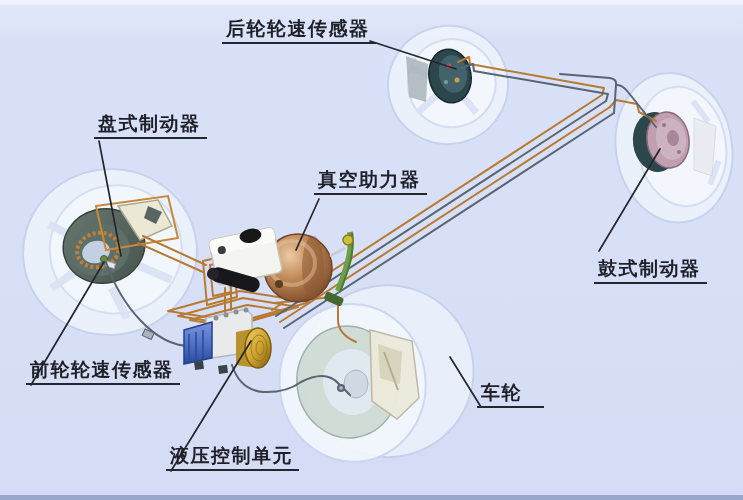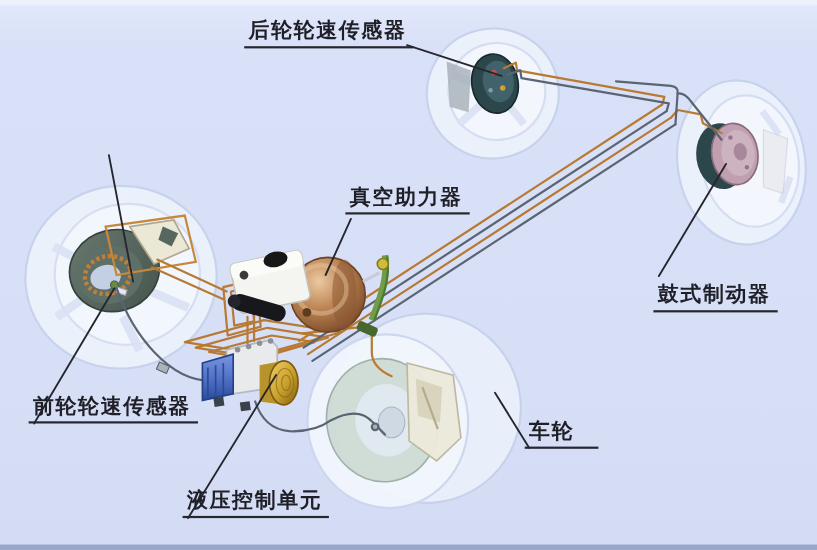--- a/index.html
+++ b/index.html
@@ -201,20 +201,21 @@
       <path d="M171,471 L251,341"></path>
       <path d="M481,407 L450,357"></path>
     </g>
   </svg>
 
   <div class="strip-top"></div>
   <div class="strip-bottom"></div>
 
   <div class="callout" style="left:222px;top:18px;">后轮轮速传感器</div>
 
+  <div class="callout" style="left:94px;top:113px;">盘式制动器</div>
 
   <div class="callout" style="left:314px;top:169px;text-align:center;">真空助力器</div>
 
   <div class="callout" style="left:594px;top:226px;margin-top:32px;">鼓式制动器</div>
 
   <div class="callout" style="left:26px;top:359px;">前轮轮速传感器</div>
 
   <div class="callout" style="left:166px;top:445px;text-align:center;">液压控制单元</div>
 
   <div class="callout" style="left:477px;top:382px;padding-right:22px;">车轮</div>

